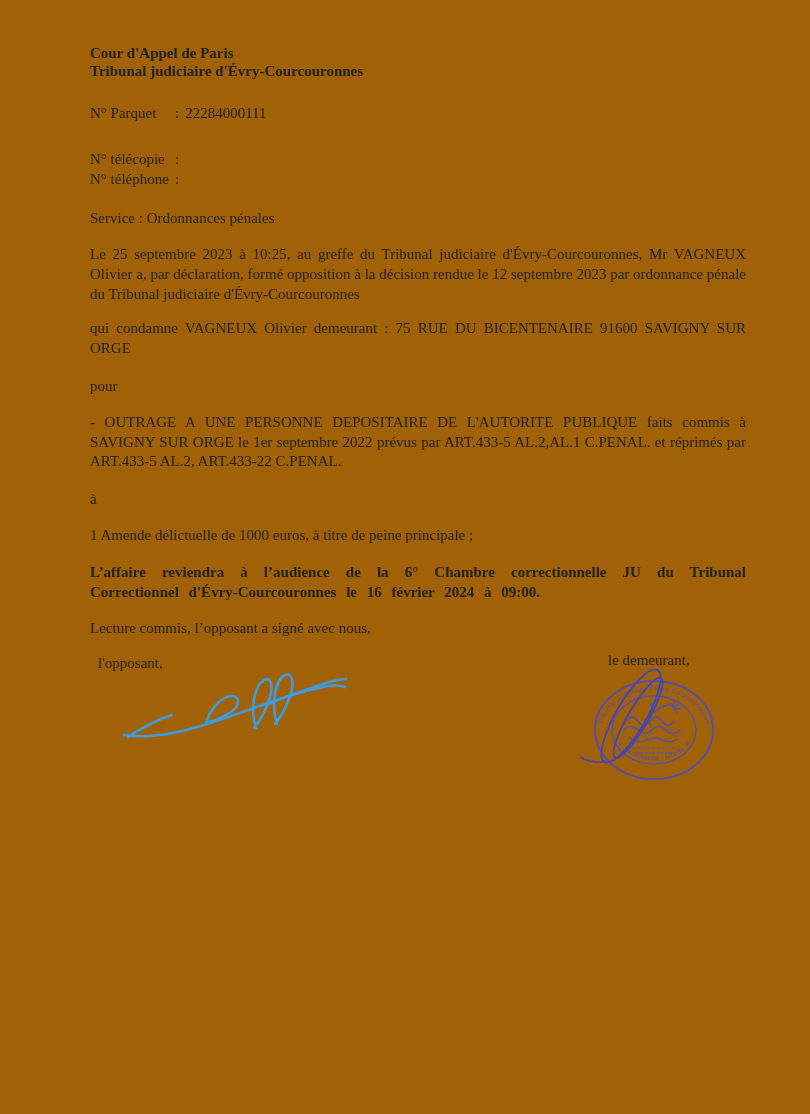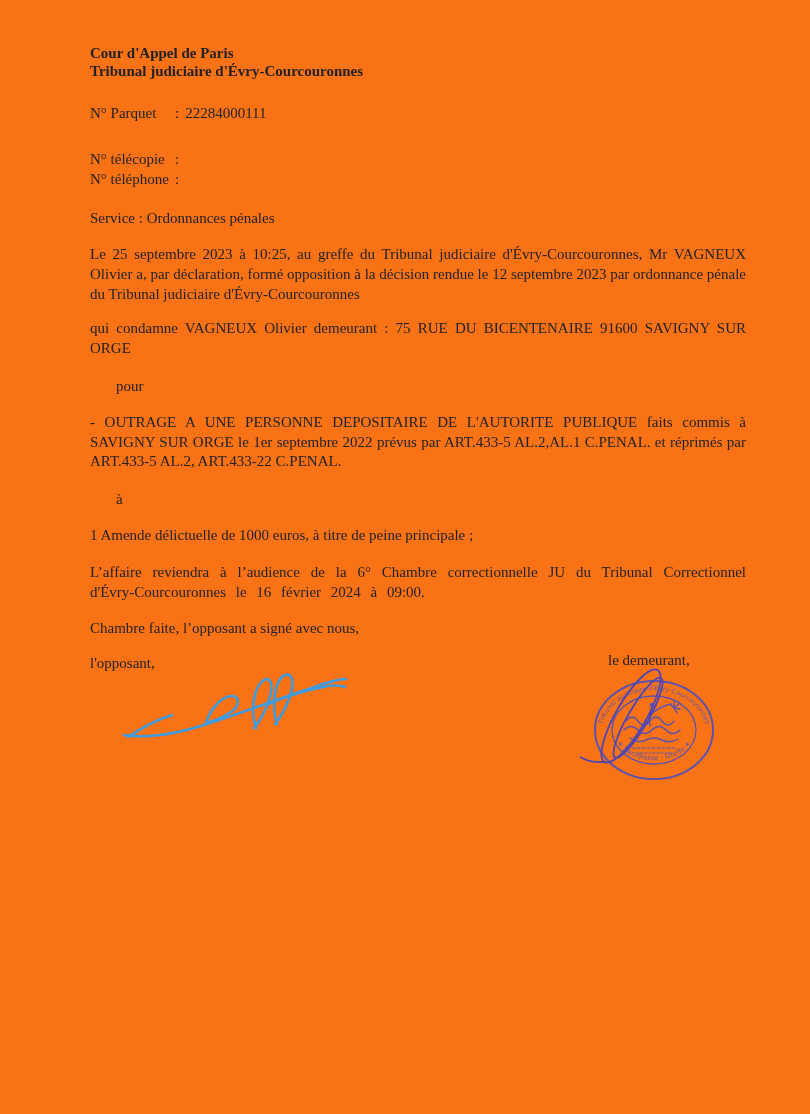--- a/index.html
+++ b/index.html
@@ -2,21 +2,21 @@
 <html lang="fr" style="--text: #222222; --opponent-signature-ink: #3f9bdf; --stamp-ink: #4a4fc0; --clerk-signature-ink: #3b41c4;"><head>
 <meta charset="utf-8">
 <style>
   * { box-sizing: border-box; }
   html, body { margin: 0; padding: 0; background: #ffffff; }
   .page {
     position: relative;
     width: 810px;
     height: 1114px;
     margin: 0 auto;
-    background: #f97316;
+    background: #a16207;
     font-family: "Liberation Serif", serif;
     color: var(--text, #222222);
     font-size: 15px;
     line-height: 1.32;
     padding: 44px 64px 0 90px;
     overflow: hidden;
   }
   .bold { font-weight: bold; }
   .doc-header { line-height: 1.22; }
   .ref-line { white-space: nowrap; }
@@ -28,25 +28,25 @@
   .doc-title {
     margin: 3px 0 0 0;
     text-align: center;
     font-size: 21.5px;
     font-weight: bold;
     letter-spacing: 0.2px;
     font-family: "Liberation Serif", serif;
   }
   .para { margin-top: 16px; text-align: justify; }
   .para.tight { margin-top: 14px; }
-  .single-word { margin-top: 18px; margin-left: 26px; }
-  .hearing { margin-top: 17px; font-weight: normal; text-align: justify; word-spacing: 6px; }
+  .single-word { margin-top: 18px; }
+  .hearing { margin-top: 17px; font-weight: bold; text-align: justify; word-spacing: 6px; }
   .closing { margin-top: 17px; }
   .sig-area { position: relative; height: 220px; margin-top: 13px; }
-  .opponent-label { position: absolute; left: 0; top: 0; }
+  .opponent-label { position: absolute; left: 8px; top: 0; }
   .clerk-label { position: absolute; left: 518px; top: -3px; }
   .opponent-signature { position: absolute; left: 28px; top: 12px; }
   .clerk-stamp { position: absolute; left: 484px; top: 6px; }
   .stamp-ink { stroke: var(--stamp-ink, #4a4fc0); }
   svg text { font-family: "Liberation Sans", sans-serif; }
 </style>
 </head>
 <body>
 
 <div class="page">
@@ -79,21 +79,21 @@
   <div class="single-word">pour</div>
 
   <p class="para">- OUTRAGE A UNE PERSONNE DEPOSITAIRE DE L'AUTORITE PUBLIQUE faits commis à SAVIGNY SUR ORGE le 1er septembre 2022 prévus par ART.433-5 AL.2,AL.1 C.PENAL. et réprimés par ART.433-5 AL.2, ART.433-22 C.PENAL.</p>
 
   <div class="single-word">à</div>
 
   <p class="para">1 Amende délictuelle de 1000 euros, à titre de peine principale ;</p>
 
   <p class="hearing">L’affaire reviendra à l’audience de la 6° Chambre correctionnelle JU du Tribunal Correctionnel d'Évry-Courcouronnes le 16 février 2024 à 09:00.</p>
 
-  <p class="closing">Chambre faite, l’opposant a signé avec nous,</p>
+  <p class="closing">Lecture commis, l’opposant a signé avec nous,</p>
 
   <div class="sig-area">
     <span class="opponent-label">l'opposant,</span>
     <span class="clerk-label">le demeurant,</span>
 
     <svg class="opponent-signature" width="235" height="80" viewBox="0 0 235 80">
       <g fill="none" stroke="var(--opponent-signature-ink, #3f9bdf)" stroke-width="2.6" stroke-linecap="round">
         <path d="M6,69 C32,73 64,67 98,55 C134,43 172,29 208,17 C215,15 222,13 228,13"></path>
         <path d="M10,71 C22,63 38,54 54,49"></path>
         <path d="M88,57 C92,43 104,30 114,30 C122,30 122,40 113,46 C105,51 96,55 90,56"></path>

